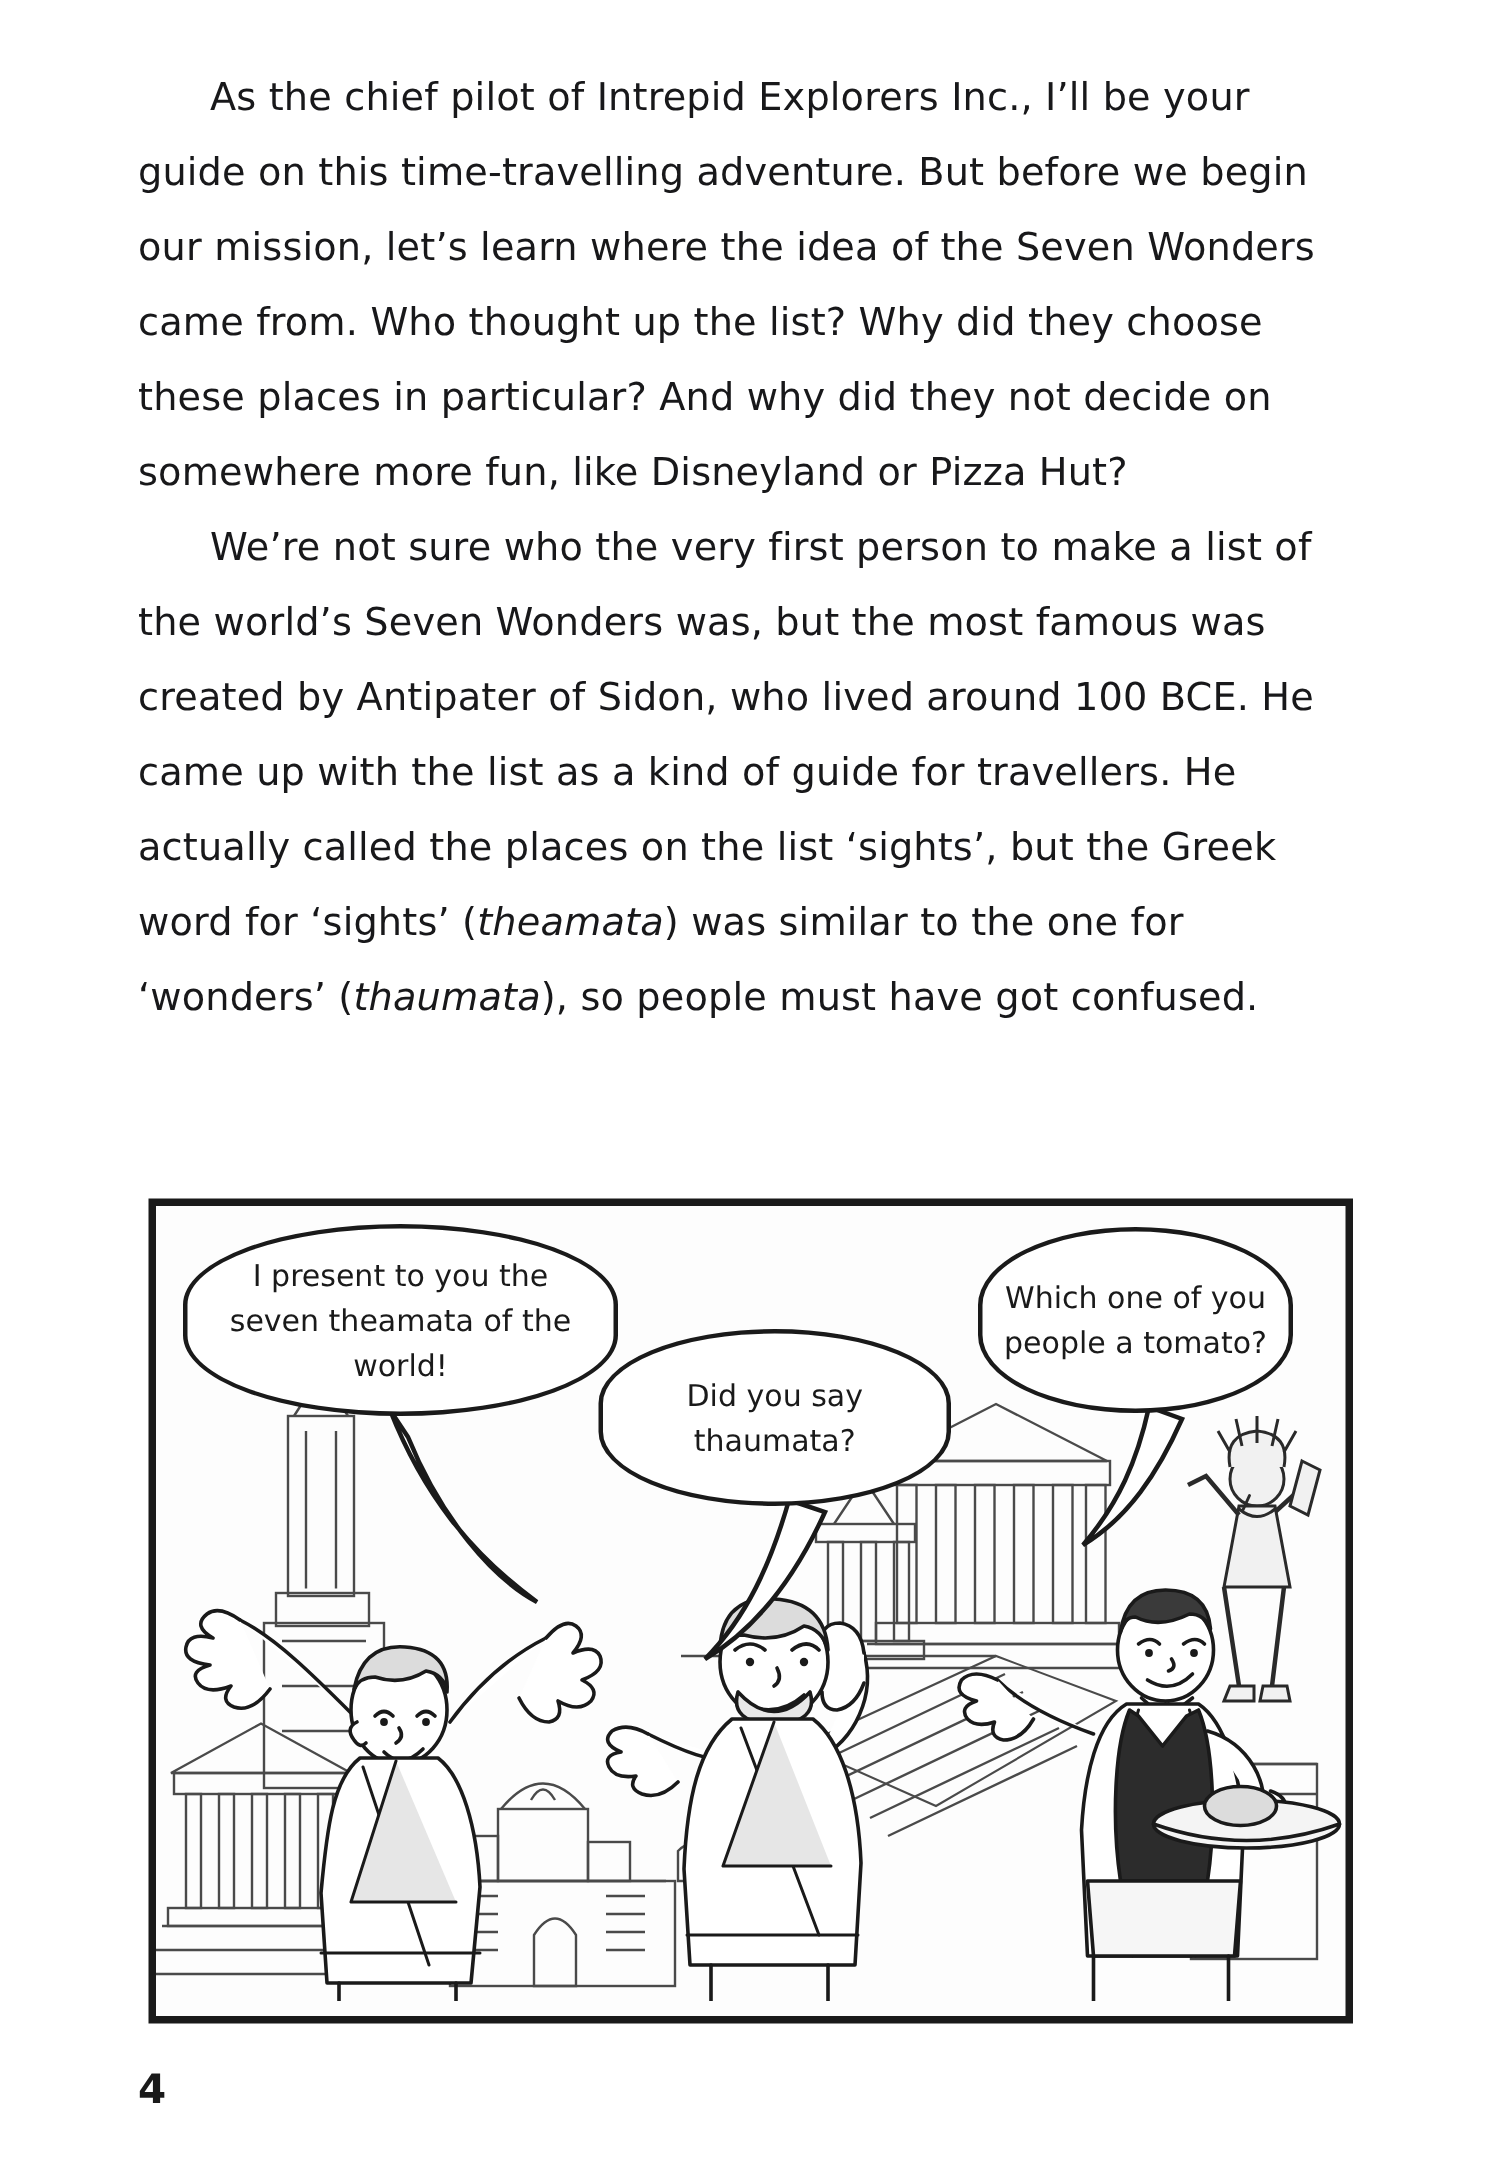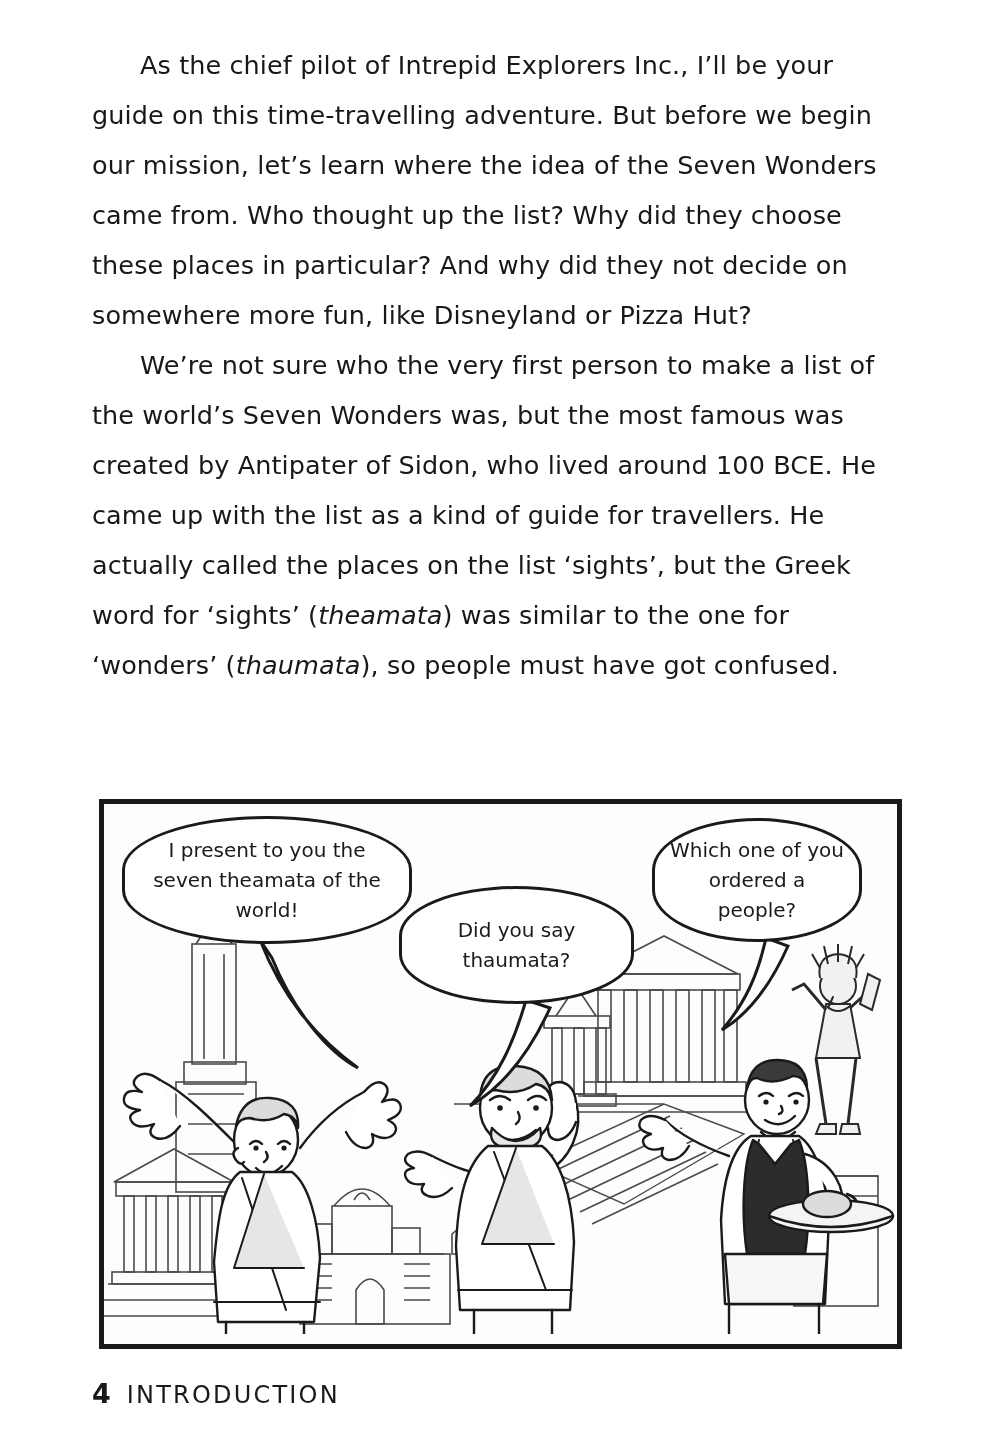--- a/index.html
+++ b/index.html
@@ -299,23 +299,22 @@
         </svg>
       </div>
       <div class="tail" style="left:608px; top:130px;">
         <svg width="90" height="110" viewBox="0 0 90 110">
           <path d="M54 4 C46 40 34 68 10 96 C40 78 60 48 76 12 Z" fill="#ffffff" stroke="#1a1a1a" stroke-width="3"></path>
         </svg>
       </div>
 
       <div class="bubble bubble-1">I present to you the seven theamata of the world!</div>
       <div class="bubble bubble-2">Did you say thaumata?</div>
-      <div class="bubble bubble-3">Which one of you ordered a people?</div>
+      <div class="bubble bubble-3">Which one of you people a tomato?</div>
 
     </div>
   </div>
 
   <div class="footer">
     <span class="folio">4</span>
-    <span class="running-head">INTRODUCTION</span>
   </div>
 
 </div>
 
 </body></html>

